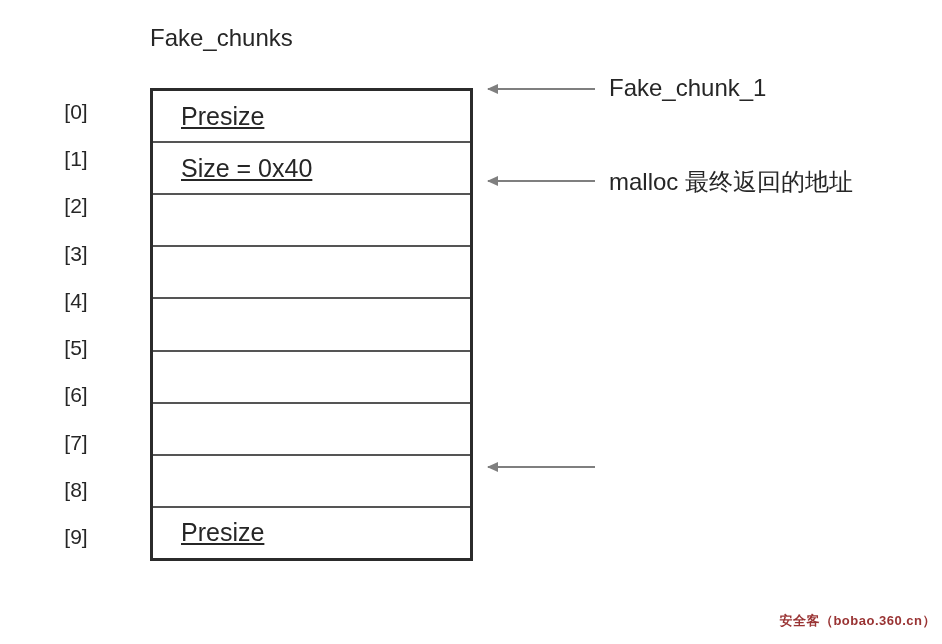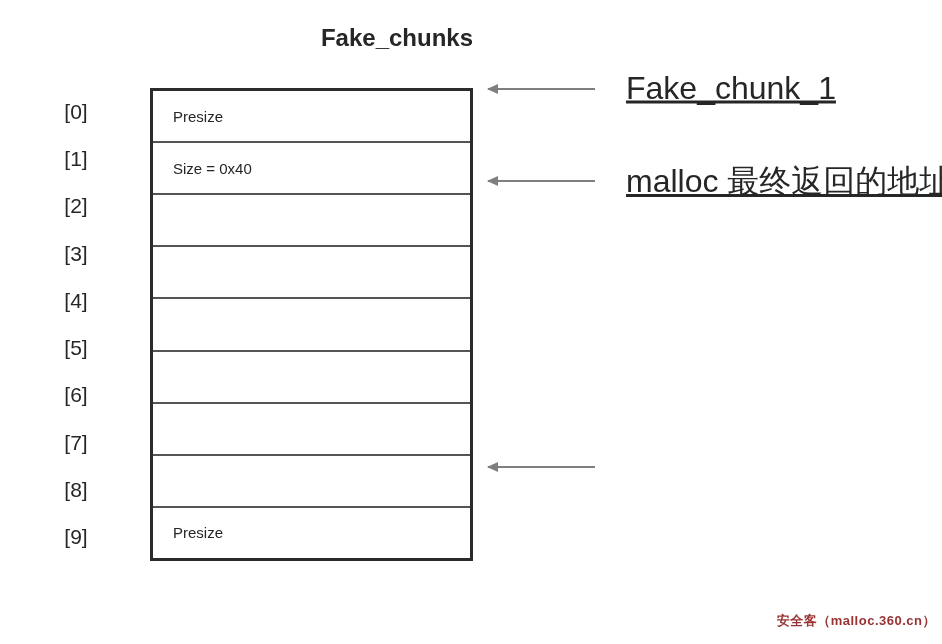--- a/index.html
+++ b/index.html
@@ -12,62 +12,63 @@
   html,body{margin:0;padding:0;}
   body{
     width:942px;height:644px;background:#ffffff;overflow:hidden;
     font-family:"Liberation Sans","DejaVu Sans",sans-serif;
     color:var(--text);
   }
   .canvas{position:relative;width:942px;height:644px;background:#fff;}
 
   .title{
     position:absolute;left:150px;top:24px;width:323px;
-    text-align:right;font-size:24px;color:var(--text);font-weight:bold;
+    text-align:left;font-size:24px;color:var(--text);
   }
 
   .index-col{
     position:absolute;left:42px;top:88px;width:68px;height:473px;
     display:flex;flex-direction:column;
   }
   .index-col .idx{
     flex:1;display:flex;align-items:center;justify-content:center;
     font-size:21px;color:var(--text);
   }
 
   .chunk-table{
     position:absolute;left:150px;top:88px;width:323px;height:473px;
     box-sizing:border-box;border:3px solid var(--border);
     display:flex;flex-direction:column;background:#fff;
   }
   .chunk-table .row{
     flex:1;display:flex;align-items:center;
-    padding-left:20px;font-size:15px;color:var(--text);
+    padding-left:28px;font-size:25px;color:var(--text);
     box-sizing:border-box;
+    text-decoration:underline;
   }
   .chunk-table .row + .row{border-top:2px solid var(--divider);}
 
   .arrow{
     position:absolute;left:488px;width:107px;height:0;
     border-top:2px solid var(--arrow);
   }
   .arrow::before{
     content:"";position:absolute;left:-1px;top:-6px;
     width:0;height:0;
     border-top:5px solid transparent;
     border-bottom:5px solid transparent;
     border-right:11px solid var(--arrow);
   }
   #arrow-1{top:88px;}
   #arrow-2{top:180px;}
   #arrow-3{top:466px;}
 
   .ann{
-    position:absolute;left:626px;transform:translateY(-50%);
-    font-size:32px;color:var(--text);white-space:nowrap;text-decoration:underline;
+    position:absolute;left:609px;transform:translateY(-50%);
+    font-size:24px;color:var(--text);white-space:nowrap;
   }
   #ann-1{top:88px;}
   #ann-2{top:182px;text-align:center;}
   #ann-3{top:467px;}
 
   .watermark{
     position:absolute;right:6px;top:612px;
     font-size:13px;font-weight:bold;letter-spacing:.5px;
     color:var(--watermark);
     text-shadow:1px 1px 0 rgba(255,255,255,.95);
@@ -106,15 +107,15 @@
     <div class="row">Presize</div>
   </div>
 
   <div class="arrow" id="arrow-1"></div>
   <div class="arrow" id="arrow-2"></div>
   <div class="arrow" id="arrow-3"></div>
 
   <div class="ann" id="ann-1">Fake_chunk_1</div>
   <div class="ann" id="ann-2">malloc 最终返回的地址</div>
 
-  <div class="watermark">安全客（malloc.360.cn）</div>
+  <div class="watermark">安全客（bobao.360.cn）</div>
 
 </div>
 
 </body></html>

